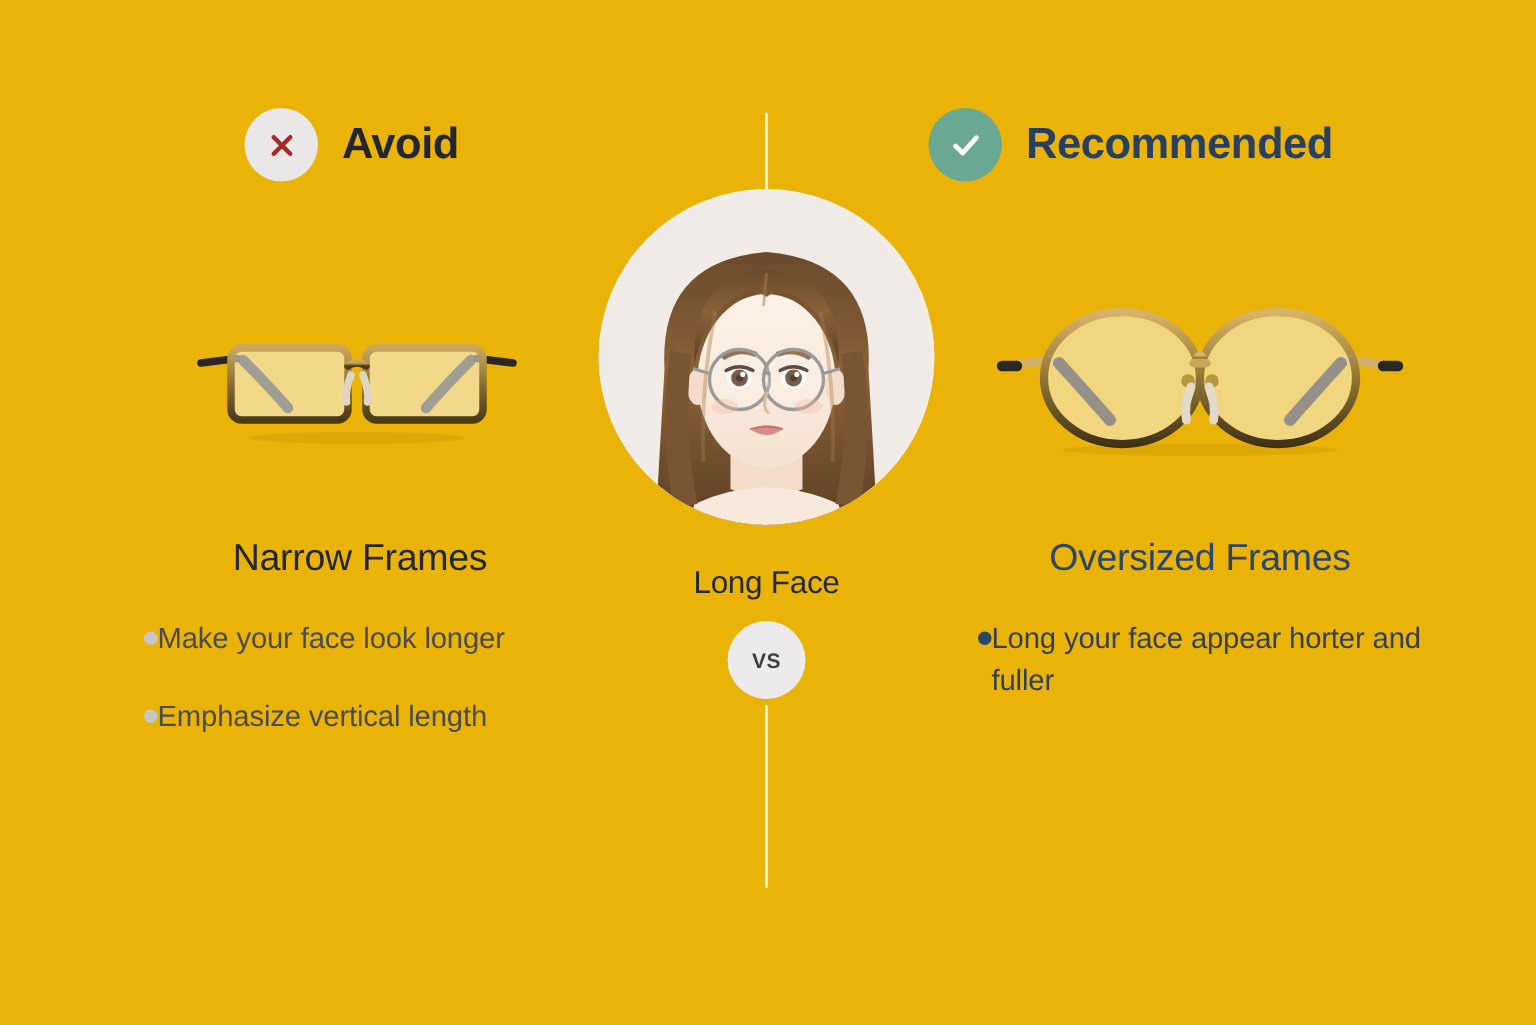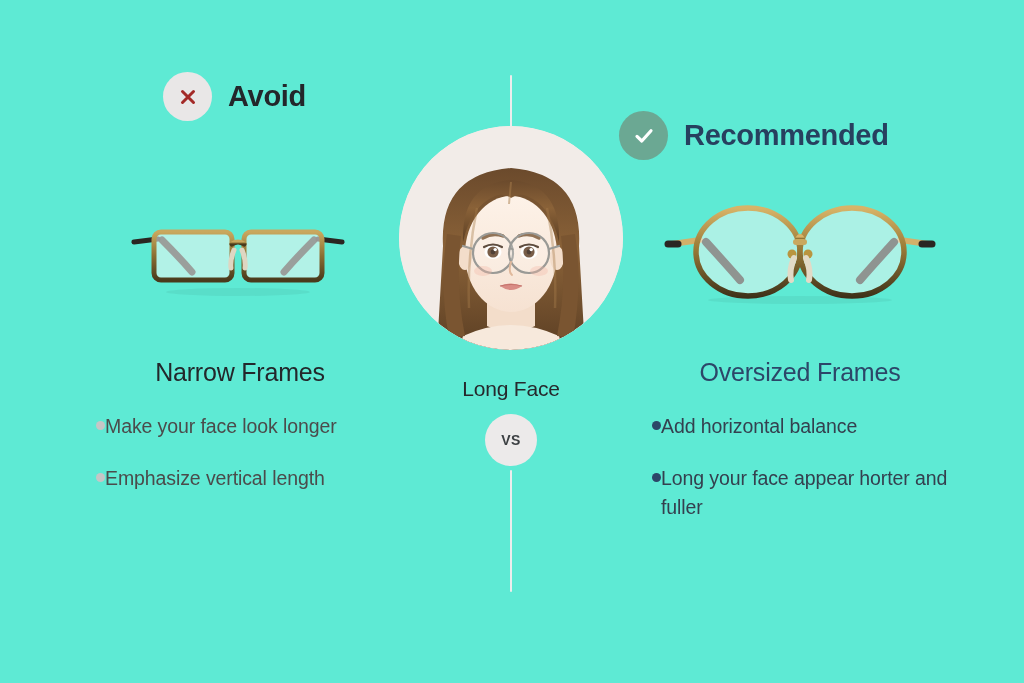--- a/index.html
+++ b/index.html
@@ -2,36 +2,36 @@
 <html><head>
 <meta charset="utf-8">
 <style>
   * { margin:0; padding:0; box-sizing:border-box; }
   html, body {
     width:1024px; height:683px;
     background:#fcfcfc;
     font-family:"Liberation Sans", sans-serif;
     overflow:hidden;
   }
-  #stage { position:relative; width:1024px; height:683px; background:#5eead4; }
+  #stage { position:relative; width:1024px; height:683px; background:#eab308; }
 
   
   .divider {
     position:absolute; left:510px; width:2px;
     background:#ededed; border-radius:1px;
   }
   .divider.top    { top:75px;  height:100px; }
   .divider.bottom { top:470px; height:122px; }
 
   
   .col-header {
     position:absolute; display:flex; align-items:center; gap:16px;
   }
   .col-header.avoid { left:163px; top:72px; }
-  .col-header.reco  { left:619px; top:72px;margin-top:39px; }
+  .col-header.reco  { left:619px; top:72px; }
 
   .badge-circle {
     width:49px; height:49px; border-radius:50%;
     display:flex; align-items:center; justify-content:center;
     flex:0 0 auto;
   }
   .badge-circle.grey  { background:#e9e7e7; }
   .badge-circle.green { background:#6ba893; }
 
   .header-text { font-size:29px; font-weight:700; letter-spacing:-0.3px; white-space:nowrap; }
@@ -186,24 +186,20 @@
       <span class="dot grey"></span>
       <span class="bullet-text grey">Make your face look longer</span>
     </div>
     <div class="bullet-row">
       <span class="dot grey"></span>
       <span class="bullet-text grey">Emphasize vertical length</span>
     </div>
   </div>
 
   <div class="bullets right">
-    <div class="bullet-row">
-      <span class="dot navy"></span>
-      <span class="bullet-text navy">Add horizontal balance</span>
-    </div>
     <div class="bullet-row">
       <span class="dot navy"></span>
       <span class="bullet-text navy">Long your face appear horter and fuller</span>
     </div>
   </div>
 
   <div class="portrait">
     <svg viewBox="0 0 224 224" aria-hidden="true">
       <defs>
         <linearGradient id="hairG" x1="0" y1="0" x2="0" y2="1">

